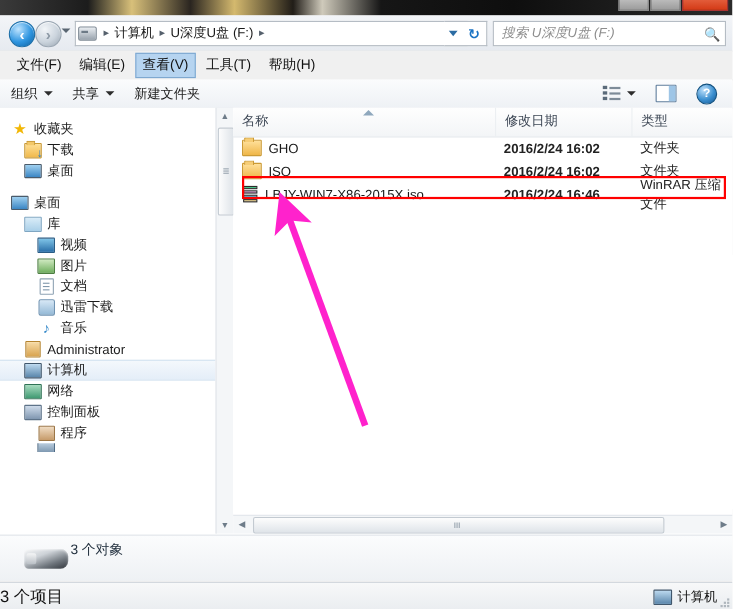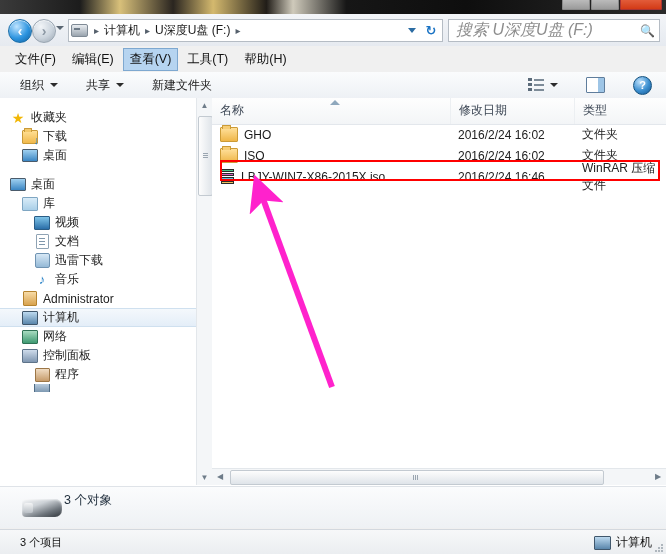--- a/index.html
+++ b/index.html
@@ -129,21 +129,21 @@
   .searchbox {
     position: absolute; left: 448px; top: 5px;
     width: 210px; height: 21px;
     background: #fff;
     border: 1px solid #b5bcc4;
     display: flex; align-items: center;
   }
   .searchbox .ph {
     flex: 1;
     padding-left: 7px;
-    color: #8d8d8d; font-style: italic; font-size: 16px;
+    color: #8d8d8d; font-style: italic; font-size: 12px;
     white-space: nowrap; overflow: hidden;
   }
   .searchbox .mag {
     width: 22px; text-align: center;
     color: #2f7fc1; font-size: 12px;
   }
 
   
   .menubar {
     position: absolute; left: 0; top: 46px; width: 666px; height: 26px;
@@ -166,21 +166,21 @@
 
   
   .toolbar {
     position: absolute; left: 0; top: 72px; width: 666px; height: 26px;
     background: linear-gradient(#fbfcfd,#eef1f5);
     border-bottom: 1px solid #cfd6de;
     display: flex; align-items: center;
   }
   .tbitem {
     display: flex; align-items: center;
-    padding: 3px 8px; margin-left: 12px;
+    padding: 3px 8px; margin-left: 2px;
     font-size: 12px; color: #1c1c1c; white-space: nowrap;
   }
   .tb-caret {
     width: 0; height: 0; margin-left: 6px;
     border-left: 4px solid transparent; border-right: 4px solid transparent;
     border-top: 4px solid #2c2c2c;
   }
   .tbright {
     position: absolute; right: 6px; top: 0; height: 26px;
     display: flex; align-items: center;
@@ -405,21 +405,21 @@
     width: 0; height: 0;
     border-left: 5px solid transparent; border-right: 5px solid transparent;
     border-bottom: 5px solid #8fa8bd;
   }
   .rows { position: absolute; left: 0; top: 26px; width: 454px; }
   .row {
     display: flex; align-items: center;
     height: 21px; font-size: 12px; color: #1a1a1a;
   }
   .cell-name { width: 238px; display: flex; align-items: center; padding-left: 8px; box-sizing: border-box; }
-  .cell-date { width: 124px; padding-left: 8px; box-sizing: border-box; color: #222; }
+  .cell-date { width: 124px; padding-left: 8px; box-sizing: border-box; color: #222; font-weight: bold; }
   .cell-type { width: 92px; padding-left: 8px; box-sizing: border-box; color: #222; }
   .rowfolder {
     width: 16px; height: 13px; margin-right: 6px; flex: none;
     background: linear-gradient(#ffe09a,#efb648);
     border: 1px solid #cc9b36; border-radius: 1px;
     position: relative;
   }
   .rowfolder::before {
     content: ""; position: absolute; left: 1px; top: -3px;
     width: 7px; height: 3px; background: #f6cd76;
@@ -499,21 +499,21 @@
 
   
   .statusbar {
     position: absolute; left: 0; top: 529px;
     width: 666px; height: 25px;
     background: linear-gradient(#f7f8f9,#eaedf0);
     border-top: 1px solid #d3d8de;
     display: flex; align-items: center;
   }
   .status-left {
-    padding-left: 20px; font-size: 11px; color: #111;
+    padding-left: 0; font-size: 15px; color: #111;
   }
   .status-right {
     position: absolute; right: 14px;
     display: flex; align-items: center;
     font-size: 12px; color: #111;
   }
   .status-right .ico-pc { margin-right: 5px; }
   .grip {
     position: absolute; right: 2px; bottom: 2px;
     width: 10px; height: 10px;
@@ -652,20 +652,26 @@
         <span class="ico">
             <span class="ico-lib"></span>
           </span>
         <span>库</span>
       </div>
       <div class="nav-row indent2">
         <span class="ico">
             <span class="ico-video"></span>
           </span>
         <span>视频</span>
+      </div>
+      <div class="nav-row indent2">
+        <span class="ico">
+            <span class="ico-pic"></span>
+          </span>
+        <span>图片</span>
       </div>
       <div class="nav-row indent2">
         <span class="ico">
             <span class="ico-doc"></span>
           </span>
         <span>文档</span>
       </div>
       <div class="nav-row indent2">
         <span class="ico">
             <span class="ico-thunder"></span>

